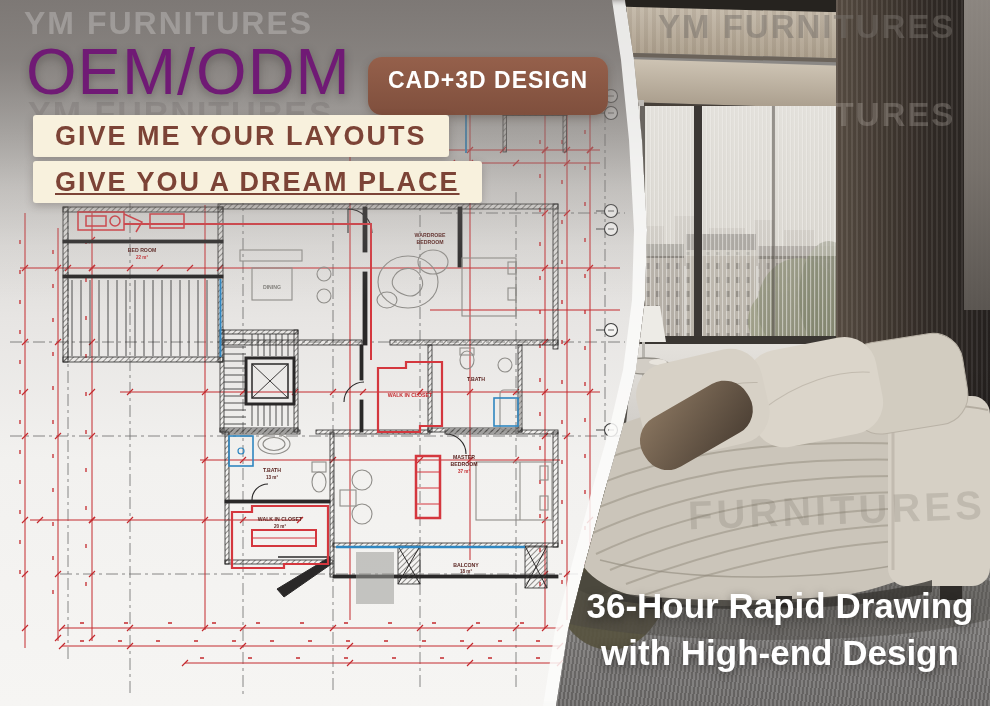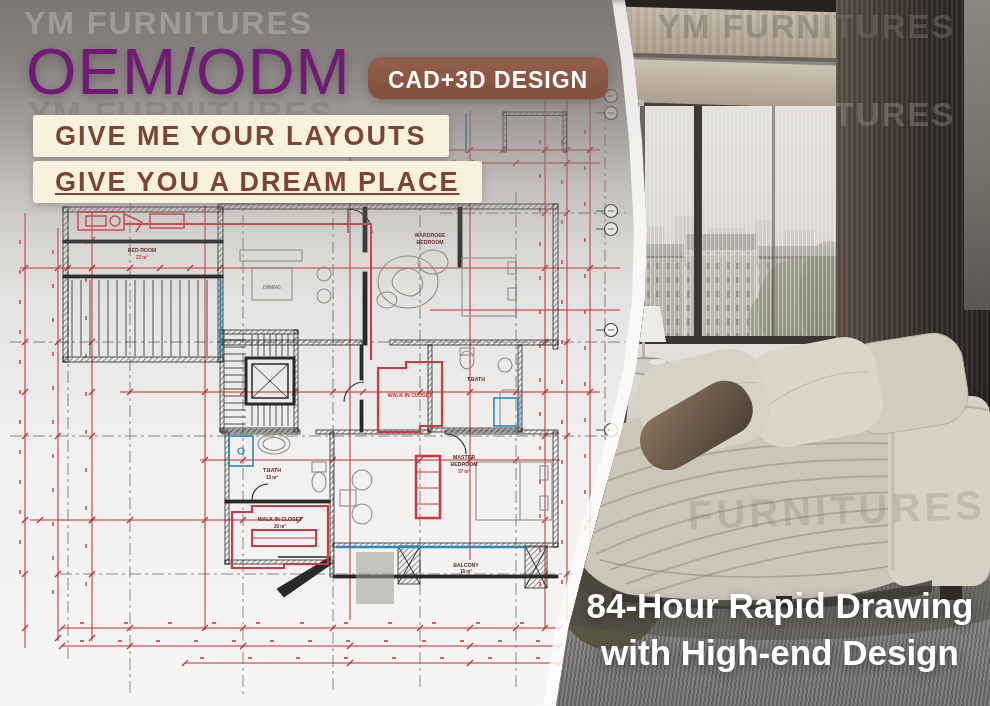--- a/index.html
+++ b/index.html
@@ -16,21 +16,21 @@
 
   .plan-svg{position:absolute;left:0;top:0;width:660px;height:706px;z-index:1;}
 
   
   .wm-left{position:absolute;left:24px;top:5px;z-index:5;font-size:32px;font-weight:800;
     letter-spacing:2px;color:rgba(255,255,255,.24);white-space:nowrap;}
   .wm-ghost-left{position:absolute;left:28px;top:94px;z-index:2;font-size:34px;font-weight:800;
     letter-spacing:2px;color:rgba(50,45,42,.12);white-space:nowrap;}
   .title{position:absolute;left:26px;top:34px;z-index:5;font-size:65px;font-weight:400;
     color:#701a75;letter-spacing:1px;text-shadow:0 3px 8px rgba(40,35,32,.35);}
-  .badge{position:absolute;left:368px;top:57px;z-index:5;height:42px;line-height:46px;
+  .badge{position:absolute;left:368px;top:57px;z-index:5;height:58px;line-height:46px;
     padding:0 20px;border-radius:14px;background:linear-gradient(180deg,#95604b,#7f4f3d);
     color:#fff;font-size:23px;font-weight:800;letter-spacing:1px;
     box-shadow:0 3px 8px rgba(60,40,30,.3);white-space:nowrap;}
   .pill{position:absolute;left:33px;z-index:5;height:42px;line-height:42px;padding:0 22px;
     border-radius:3px;background:#f8f1dd;color:#7c4336;font-size:27px;font-weight:800;
     letter-spacing:2px;box-shadow:0 3px 8px rgba(60,50,45,.28);white-space:nowrap;}
   .pill-1{top:115px;}
   .pill-2{top:161px;text-decoration:underline;}
 
   
@@ -434,18 +434,18 @@
             <rect x="776" y="596" width="16" height="11"></rect>
           <rect x="940" y="586" width="22" height="14"></rect>
         </g>
       </g>
     </svg>
 
     <span class="wm-photo-top">YM FURNITURES</span>
     <span class="wm-sofa">FURNITURES</span>
 
     <div class="caption">
-      <div>84-Hour Rapid Drawing</div>
+      <div>36-Hour Rapid Drawing</div>
       <div>with High-end Design</div>
     </div>
   </div>
 
 </div>
 
 </body></html>

